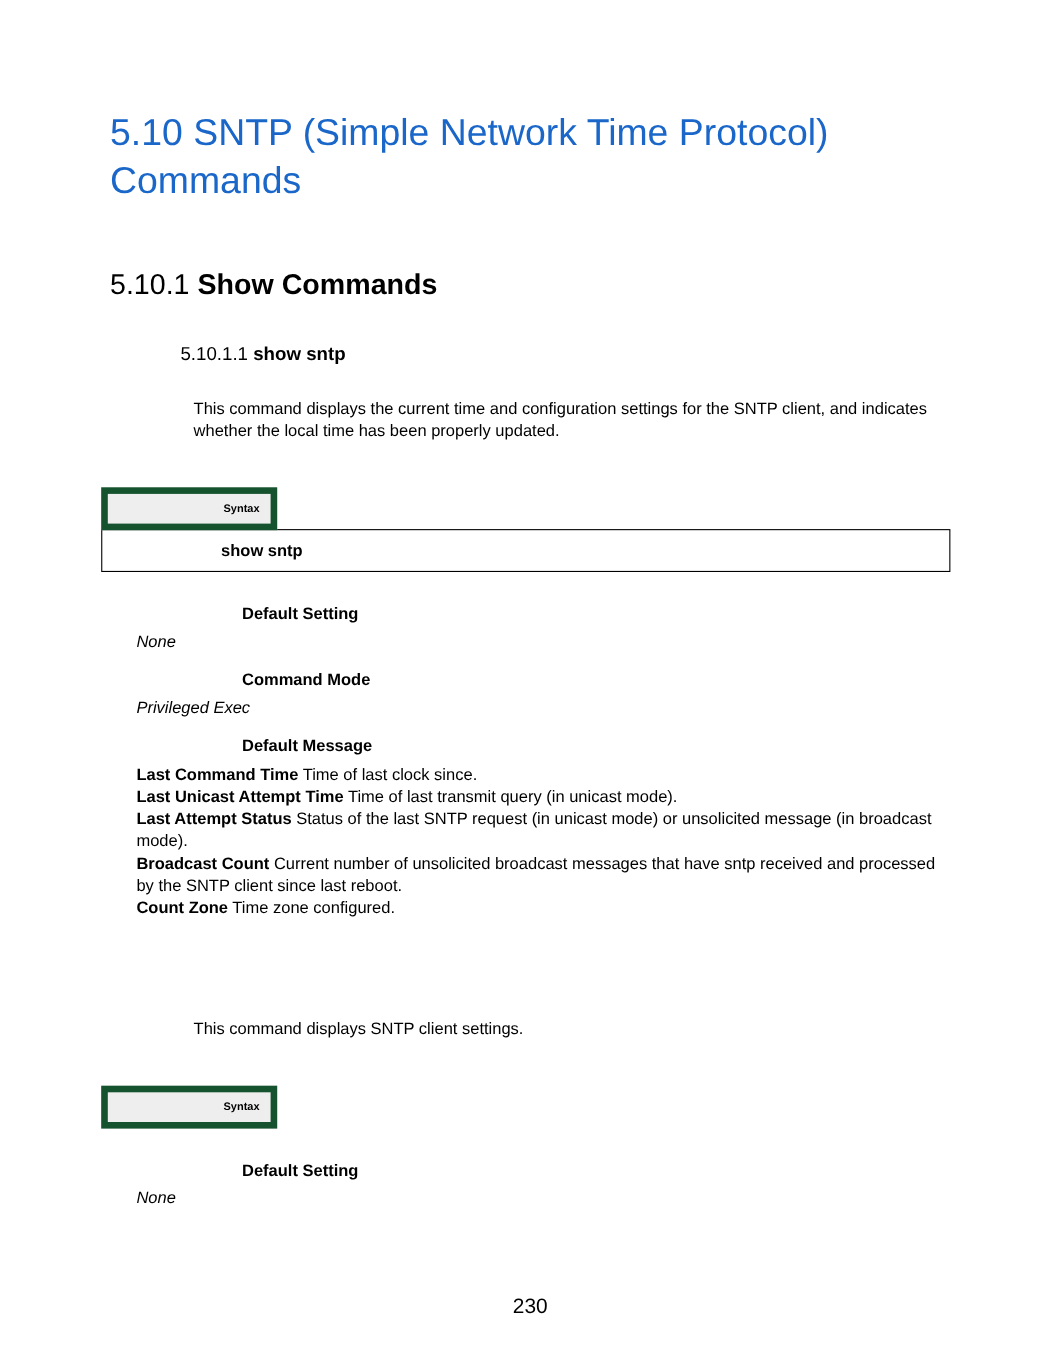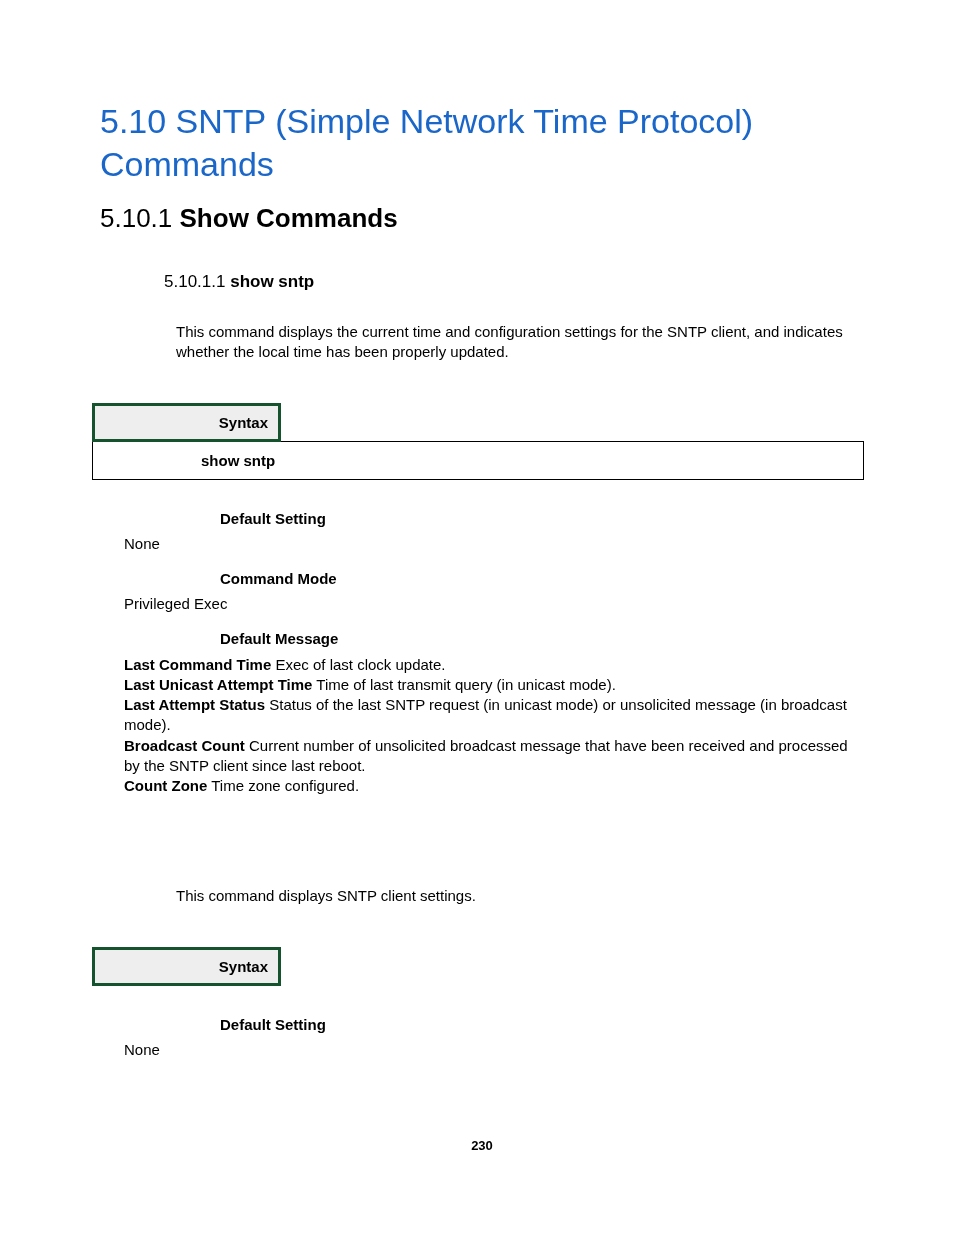--- a/index.html
+++ b/index.html
@@ -13,21 +13,21 @@
   .page {
     padding: 100px 90px 40px 100px;
     box-sizing: border-box;
     width: 954px;
   }
   .h1 {
     color: #1a67c9;
     font-size: 34px;
     font-weight: 400;
     line-height: 1.25;
-    margin: 0 0 18px 0;
+    margin: 0 0 58px 0;
   }
   .h2 {
     font-size: 26px;
     margin: 0 0 38px 0;
   }
   .h2 .num {
     font-weight: 400;
   }
   .h2 .title {
     font-weight: 700;
@@ -45,26 +45,26 @@
   .desc {
     font-size: 15px;
     line-height: 1.35;
     margin: 0 0 40px 76px;
   }
   .syntax-block {
     margin: 0 0 30px 0;
   }
   .syntax-header {
     display: inline-block;
-    border: 3px solid #14532d;
+    border: 6px solid #14532d;
     background: #eeeeee;
     font-weight: 700;
-    font-size: 15px;
+    font-size: 10px;
     padding: 8px 10px 8px 0;
-    width: 189px;
+    width: 160px;
     text-align: right;
     box-sizing: border-box;
     margin-left: -8px;
   }
   .syntax-body {
     border: 1px solid #000;
     border-top: 1px solid #000;
     font-weight: 700;
     font-size: 15px;
     padding: 10px 0 10px 108px;
@@ -72,32 +72,33 @@
     margin-top: -1px;
   }
   .field-heading {
     font-weight: 700;
     font-size: 15px;
     margin: 18px 0 8px 120px;
   }
   .field-value {
     font-size: 15px;
     margin: 0 0 6px 24px;
+    font-style: italic;
   }
   .msg-list {
     font-size: 15px;
     line-height: 1.35;
     margin: 4px 0 0 24px;
   }
   .msg-list .term {
     font-weight: 700;
   }
   .page-number {
-    font-size: 13px;
-    font-weight: 700;
+    font-size: 19px;
+    font-weight: 400;
     text-align: center;
     margin-top: 80px;
   }
   .spacer-lg { height: 90px; }
 </style>
 </head>
 <body>
 
 <div class="page">
 
@@ -123,33 +124,33 @@
   <div class="field-heading">Default Setting</div>
   <div class="field-value">None</div>
 
   <div class="field-heading">Command Mode</div>
   <div class="field-value">Privileged Exec</div>
 
   <div class="field-heading">Default Message</div>
   <div class="msg-list">
     <div>
       <span class="term">Last Command Time</span>
-      <span>Exec of last clock update.</span>
+      <span>Time of last clock since.</span>
     </div>
     <div>
       <span class="term">Last Unicast Attempt Time</span>
       <span>Time of last transmit query (in unicast mode).</span>
     </div>
     <div>
       <span class="term">Last Attempt Status</span>
       <span>Status of the last SNTP request (in unicast mode) or unsolicited message (in broadcast mode).</span>
     </div>
     <div>
       <span class="term">Broadcast Count</span>
-      <span>Current number of unsolicited broadcast message that have been received and processed by the SNTP client since last reboot.</span>
+      <span>Current number of unsolicited broadcast messages that have sntp received and processed by the SNTP client since last reboot.</span>
     </div>
     <div>
       <span class="term">Count Zone</span>
       <span>Time zone configured.</span>
     </div>
   </div>
 
   <div class="spacer-lg"></div>
 
   <div class="desc">This command displays SNTP client settings.</div>

